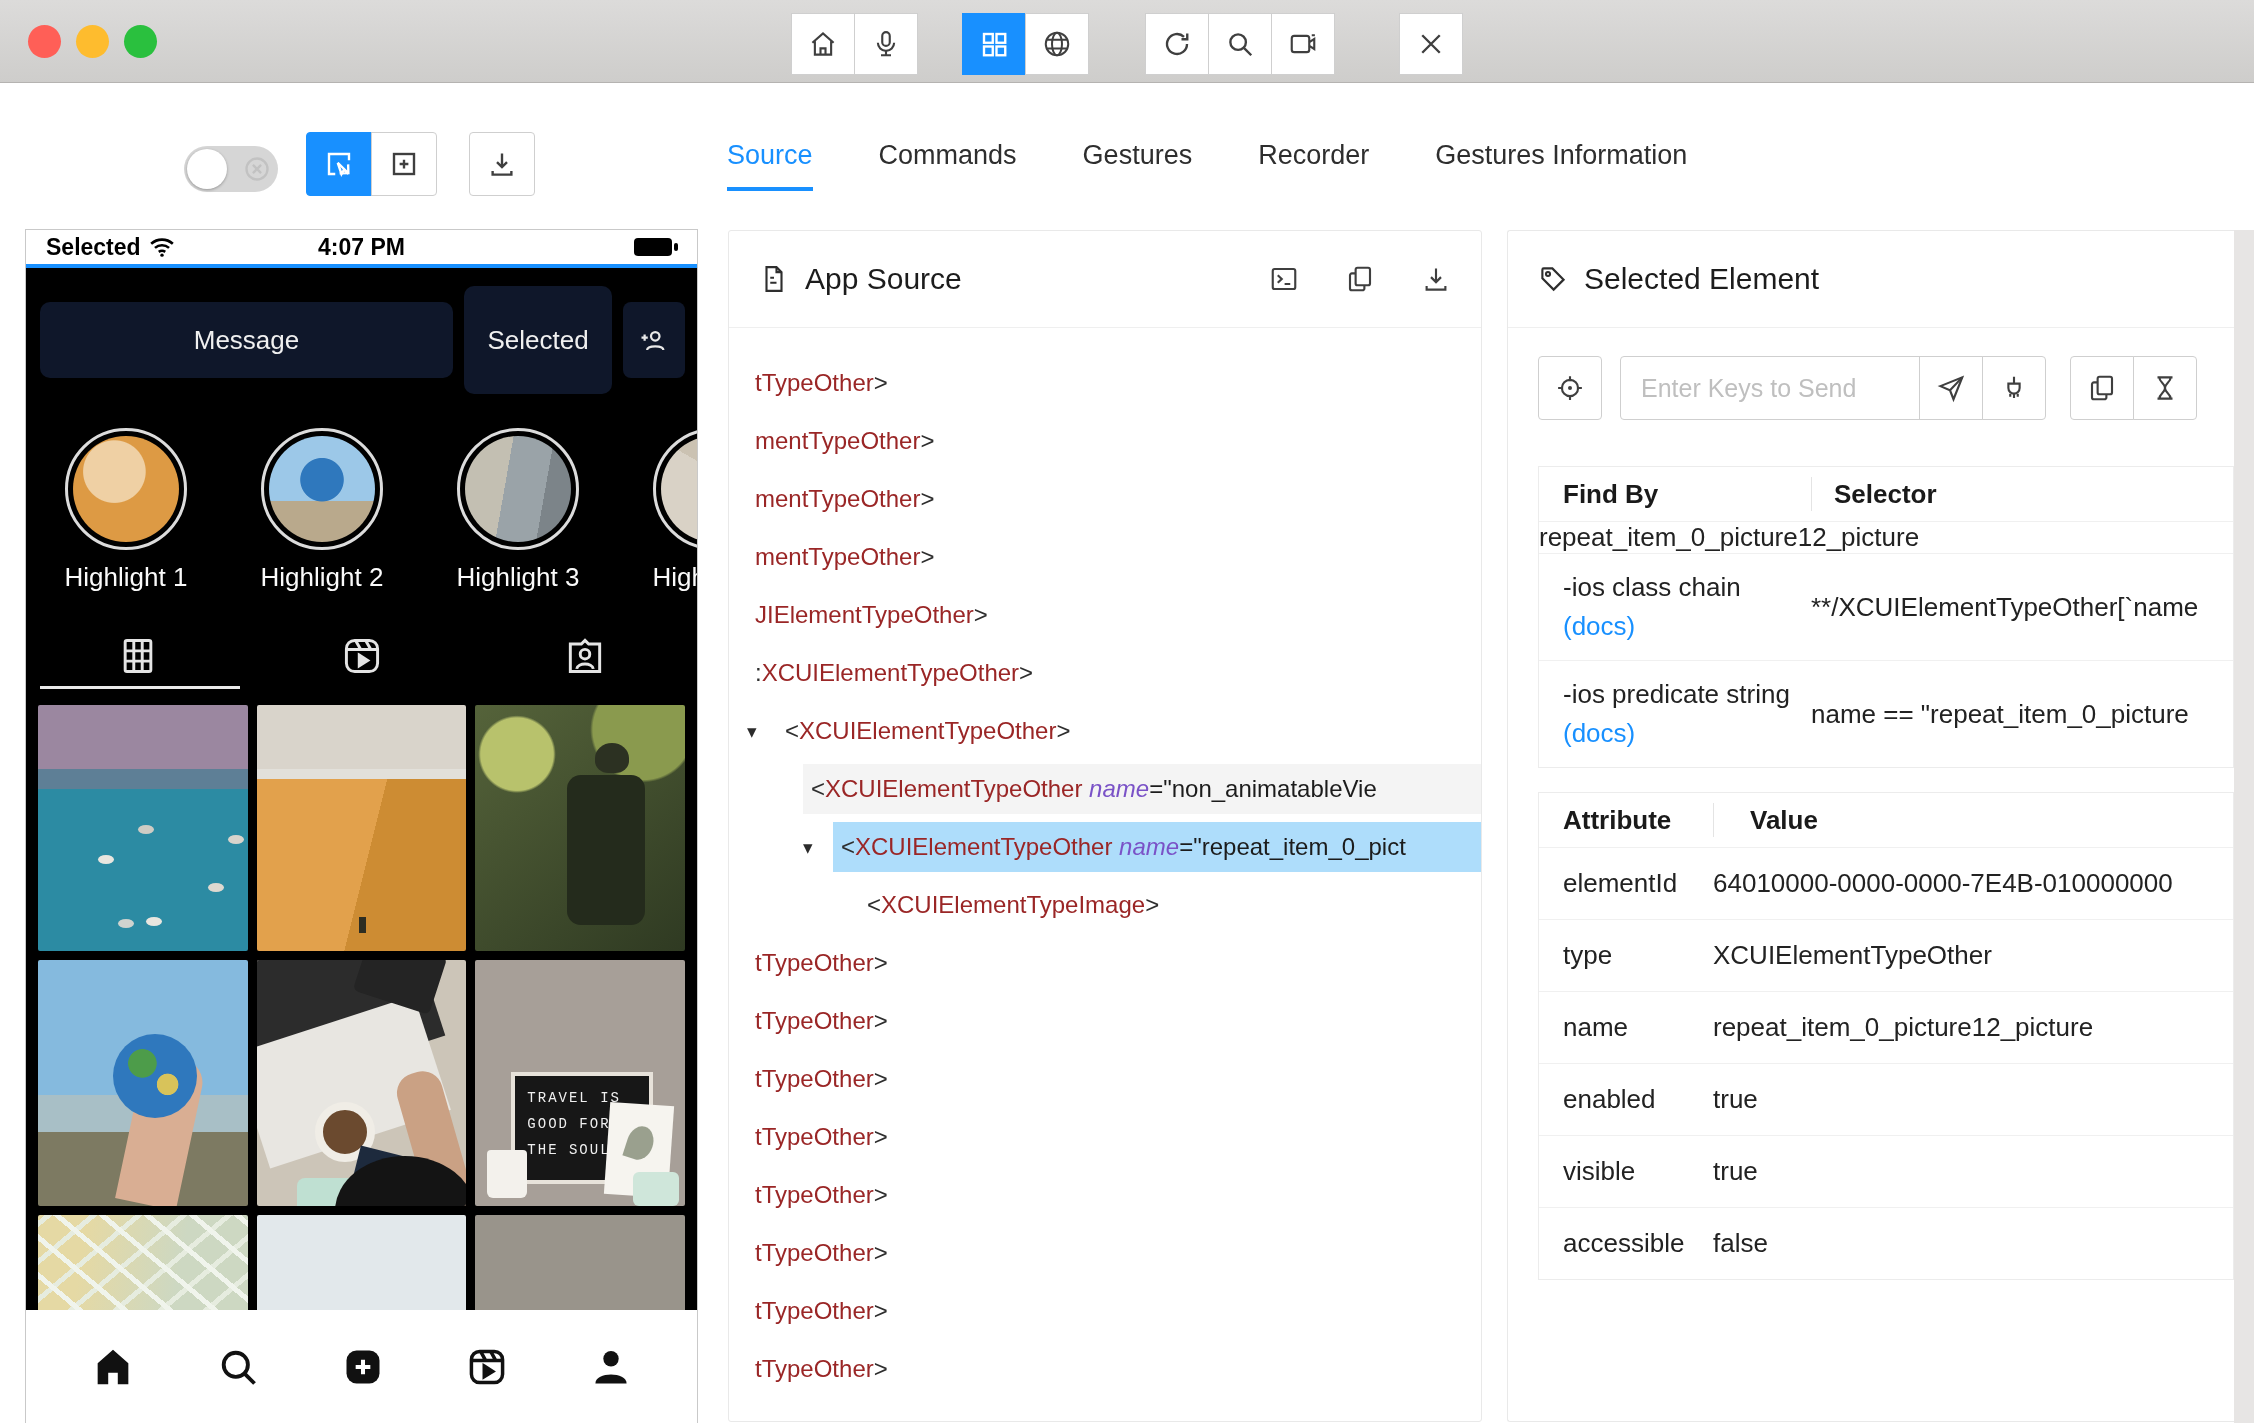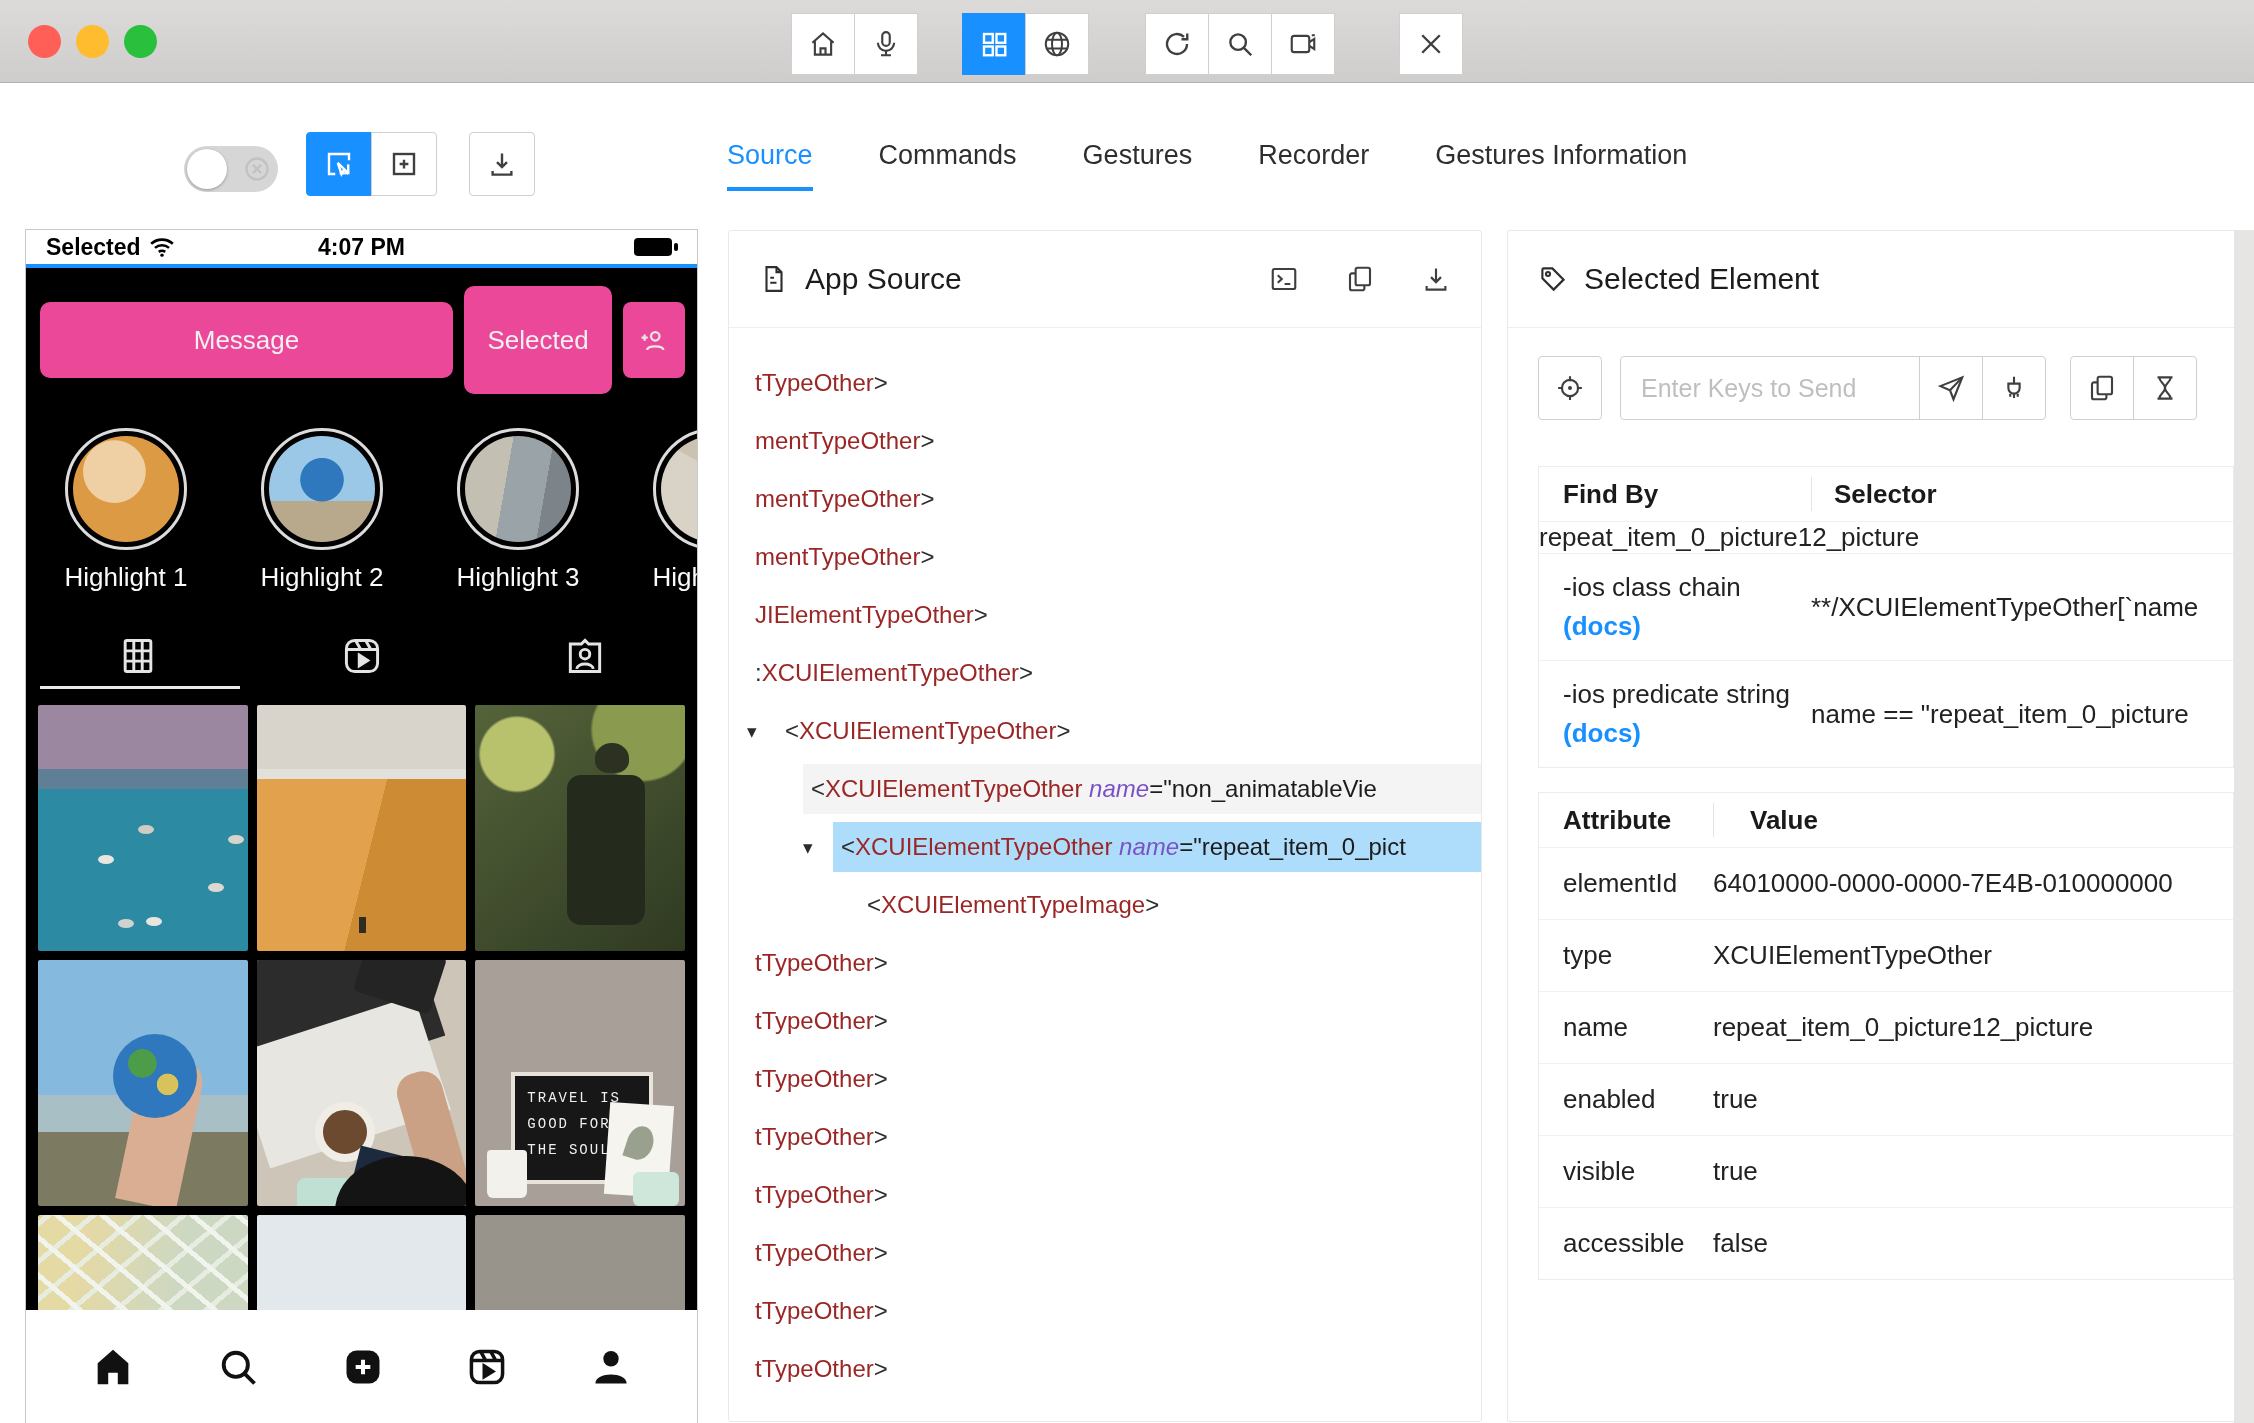--- a/index.html
+++ b/index.html
@@ -76,33 +76,33 @@
   .thead{display:flex;align-items:center;height:54px;font-weight:700;color:#1a1a1a}
   .thead .hc2{border-left:1px solid #e4e4e4;align-self:center;height:34px;line-height:34px}
   .trow{display:flex;align-items:center;border-top:1px solid #f0f0f0}
   .fbt .c1{flex:0 0 272px;padding:18px 8px 18px 24px;box-sizing:border-box}
   .fbt .c2{flex:1;white-space:nowrap;overflow:hidden}
   .fbt .hc2{flex:1;padding-left:0}
   .fbt .thead .c1{padding:0 8px 0 24px}
   .att .c1{flex:0 0 174px;padding:20px 8px 20px 24px;box-sizing:border-box}
   .att .c2{flex:1;white-space:nowrap;overflow:hidden}
   .att .thead .c1{padding:0 8px 0 24px}
-  .docs{color:#1890ff;font-weight:700;margin-top:8px}
+  .docs{color:#1890ff;font-weight:400;margin-top:8px}
 
   
   #phone{position:absolute;left:26px;top:230px;width:671px;height:1193px;background:#000;overflow:hidden;
          outline:1px solid #c9c9c9}
   .statusbar{height:34px;background:#fff;position:relative;display:flex;align-items:center;padding:0 20px;
              font-size:23px;font-weight:700;color:#000}
   .statusbar .time{position:absolute;left:0;right:0;text-align:center;font-weight:700}
   .statusbar .batt{position:absolute;right:18px;top:7px}
   .blueline{height:4px;background:#1890ff}
   .appbody{position:absolute;top:38px;left:0;right:0;bottom:113px;background:#000;overflow:hidden}
   .actionrow{display:flex;align-items:center;padding:18px 12px 0 14px;gap:11px}
-  .abtn{background:#ec4899;color:#f0f0f0;font-size:26px;border-radius:10px;height:76px;display:flex;
+  .abtn{background:#0f172a;color:#f0f0f0;font-size:26px;border-radius:10px;height:76px;display:flex;
         align-items:center;justify-content:center;text-align:left}
   .abtn.grow{flex:1}
   .abtn.tall{flex:0 0 148px;height:108px;padding:0 14px;box-sizing:border-box;word-break:break-all;line-height:1.25}
   .abtn.icononly{flex:0 0 62px;border-radius:8px;color:#e8e8e8}
   .highlights{display:flex;padding:34px 0 0 32px;gap:60px}
   .hlitem{width:136px;text-align:center;color:#fafafa;font-size:26px;flex:0 0 136px}
   .ring{width:122px;height:122px;margin:0 auto;border-radius:50%;border:3px solid #dcdcdc;box-sizing:border-box;
         padding:5px;background-clip:content-box!important}
   .hlbl{margin-top:12px;white-space:nowrap}
   .ptabs{position:relative;margin-top:30px;height:66px;display:flex;align-items:center;color:#e4e4e4}

